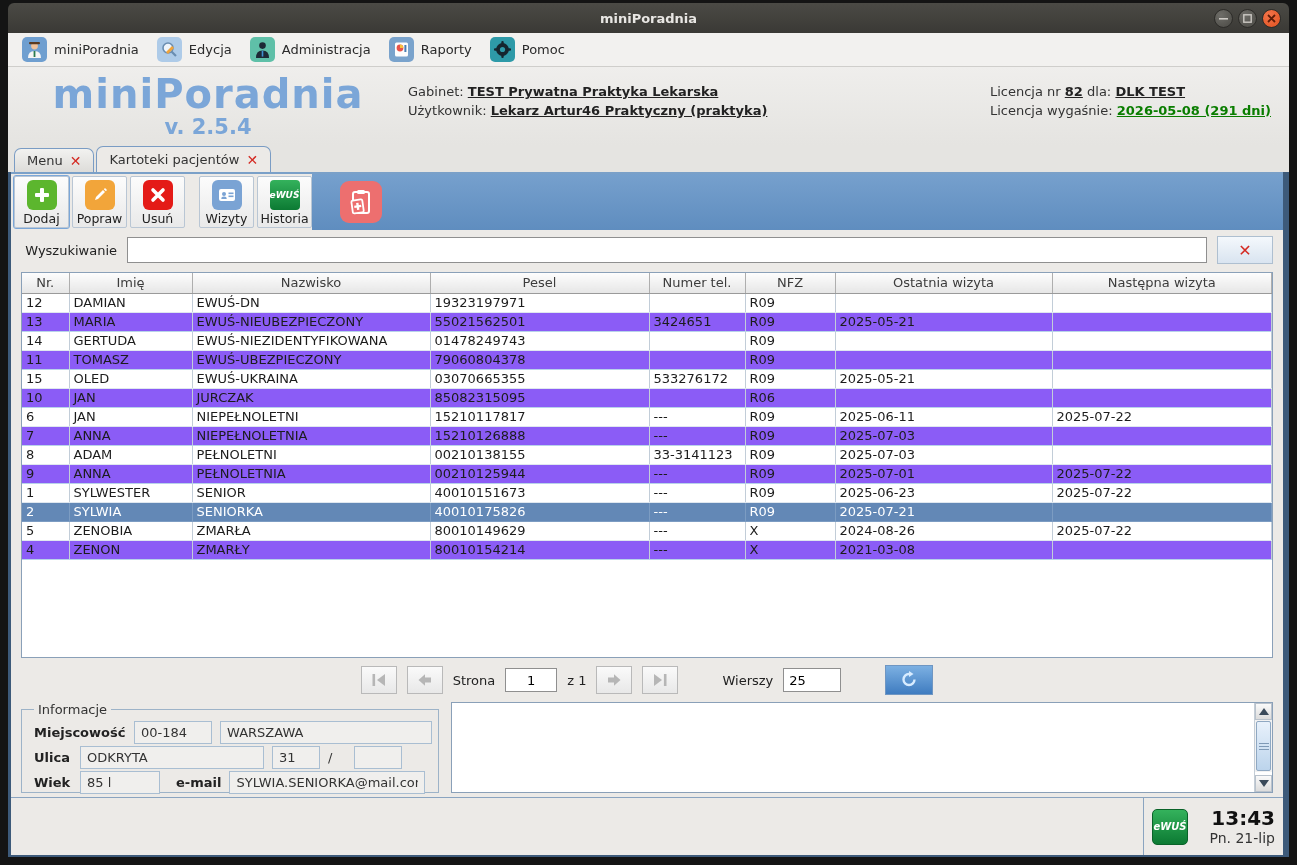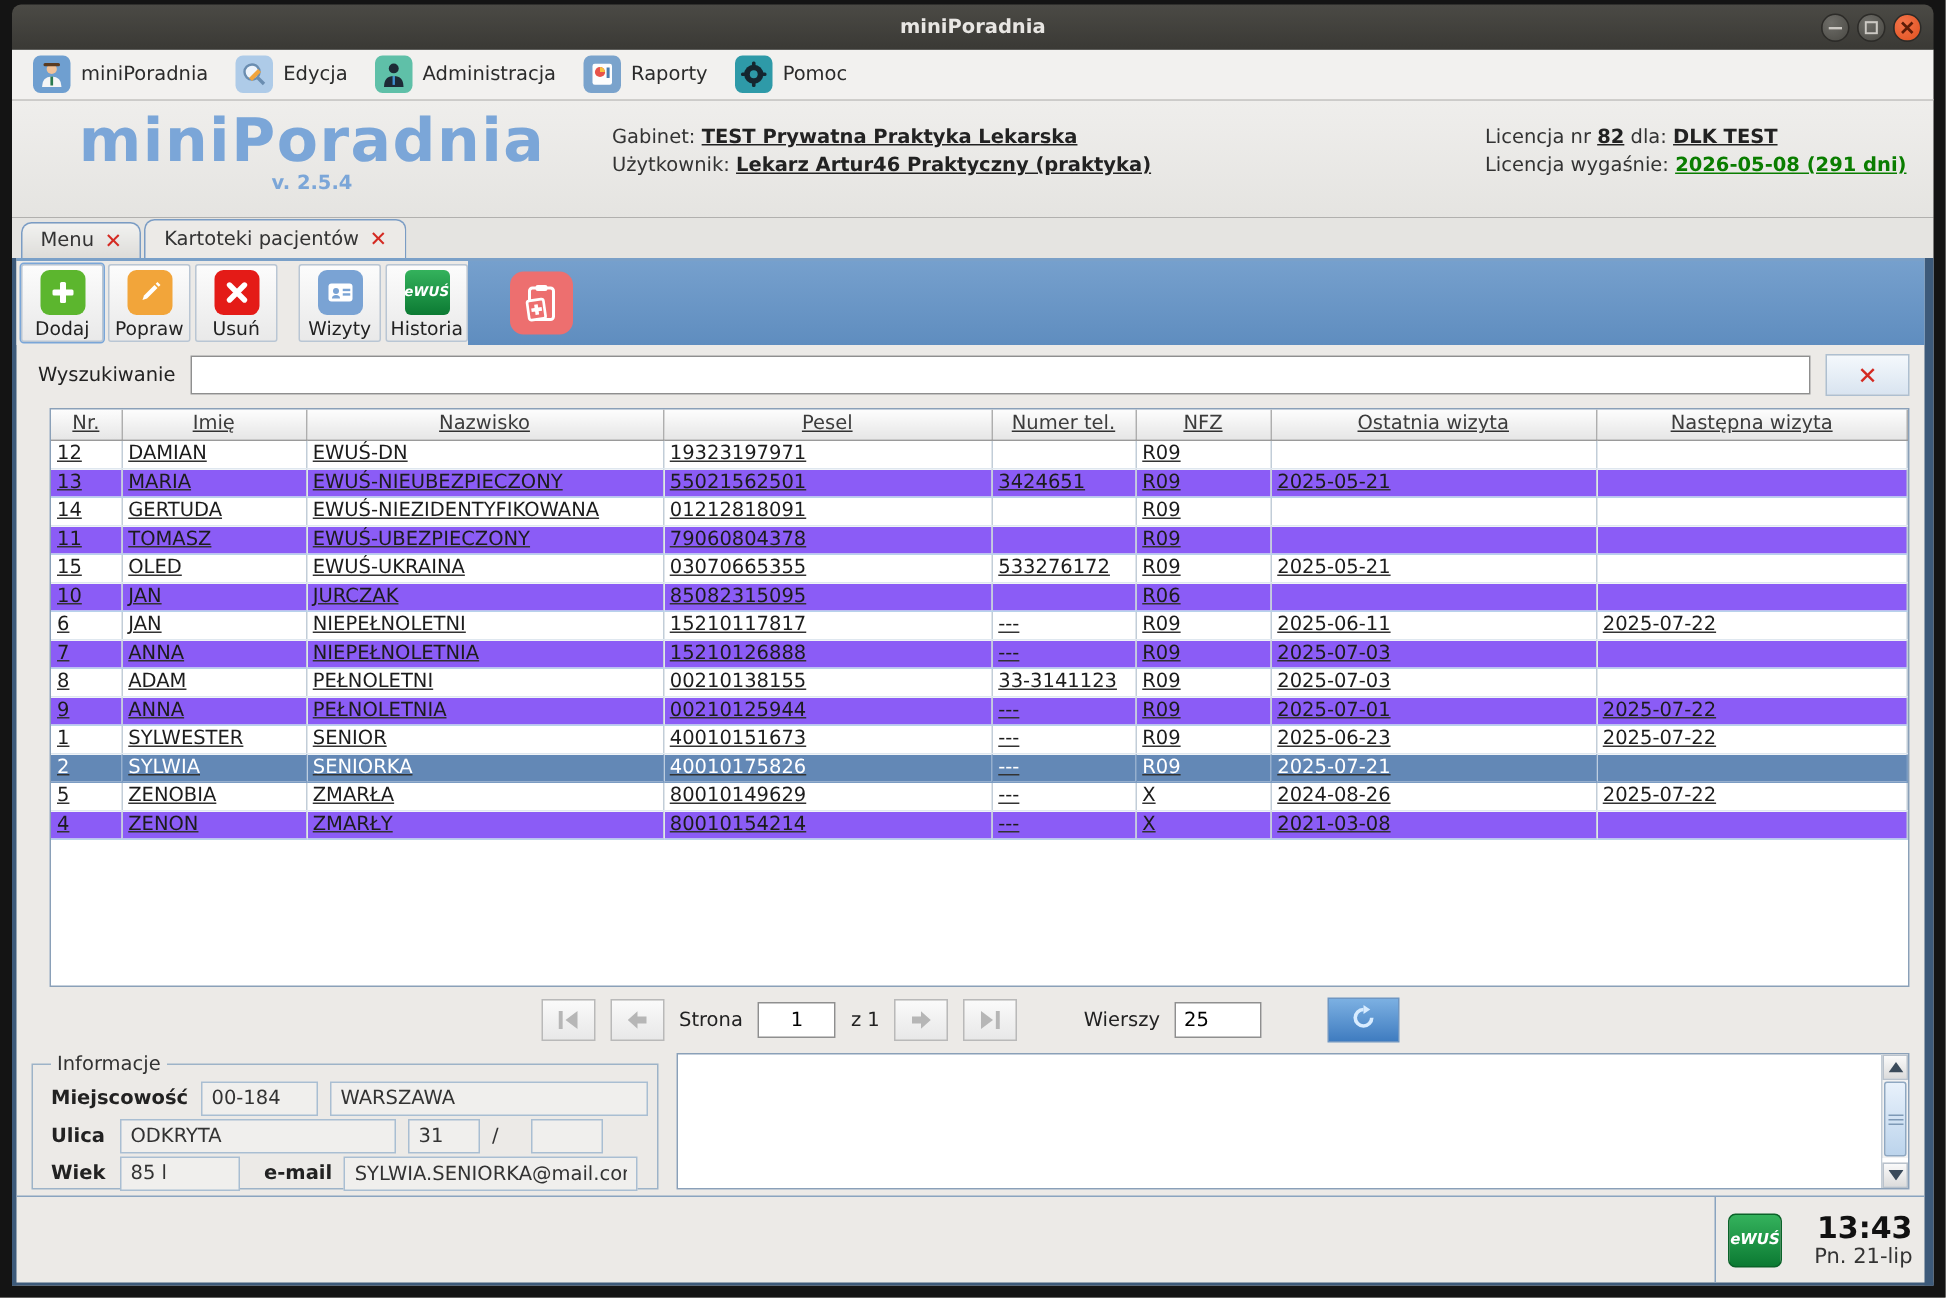--- a/index.html
+++ b/index.html
@@ -18,21 +18,21 @@
   .menubar { height:34px; background:#f2f1ef; border-bottom:1px solid #cfcecb; display:flex; align-items:center; gap:4px; padding-left:10px; flex:0 0 auto; }
   .menu-item { display:flex; align-items:center; gap:7px; padding:3px 10px 3px 4px; cursor:default; }
   .menu-item span.lbl { color:#2b2b2b; }
   .mi-ico { width:25px; height:25px; border-radius:5px; display:flex; align-items:center; justify-content:center; }
   .mi-ico svg { display:block; }
 
   
   .header { height:78px; background:linear-gradient(#efeeec,#e5e4e1); display:flex; align-items:flex-start; flex:0 0 auto; }
   .logo-block { width:400px; padding-top:6px; text-align:center; }
   .logo-main { font-size:40px; font-weight:bold; color:#7ba6d8; letter-spacing:1px; line-height:1.05; }
-  .logo-ver { font-size:13px; font-weight:bold; color:#7ba6d8; }
+  .logo-ver { font-size:21px; font-weight:bold; color:#7ba6d8; }
   .gabinet-block { padding-top:16px; line-height:1.45; }
   .lic-block { margin-left:auto; padding:16px 18px 0 0; line-height:1.45; }
   .hdr-val { font-weight:bold; text-decoration:underline; color:#222; }
   .hdr-val.green { color:#0a7d00; }
 
   
   .tabbar { height:27px; display:flex; align-items:flex-end; gap:2px; padding-left:6px; background:#e5e4e1; flex:0 0 auto; }
   .tab { height:24px; display:flex; align-items:center; gap:7px; padding:0 12px; border:1px solid #7a9cc4; border-bottom:none; border-radius:7px 7px 0 0; background:linear-gradient(#f2f2f0,#dddcd9); cursor:default; }
   .tab.active { background:#eceae7; height:26px; }
   .tab-x { color:#d42a22; font-weight:bold; font-size:14px; line-height:1; cursor:default; }
@@ -52,21 +52,21 @@
   .banner-ico { width:42px; height:42px; background:#ed6f6f; border-radius:9px; display:flex; align-items:center; justify-content:center; }
   .banner-title { color:#fff; font-weight:bold; font-size:19px; letter-spacing:0.5px; }
 
   
   .search-row { height:40px; display:flex; align-items:center; padding:0 10px; gap:10px; flex:0 0 auto; }
   .search-lbl { width:96px; text-align:right; color:#222; }
   .search-input { flex:1; height:26px; border:1px solid #8f8f8f; background:#fff; padding:0 6px; font-size:13px; font-family:inherit; }
   .clear-btn { width:56px; height:28px; border:1px solid #aebfd0; background:linear-gradient(#f4f8fc,#d9e4f0); display:flex; align-items:center; justify-content:center; color:#d42a22; font-weight:bold; font-size:16px; cursor:default; }
 
   
-  .table-region { height:390px; padding:2px 10px 0 22px; flex:0 0 auto;text-decoration:underline; }
+  .table-region { height:390px; padding:2px 10px 0 10px; flex:0 0 auto; }
   .table-wrap { height:386px; background:#fff; border:1px solid #8aa0b8; overflow:hidden; }
   table.grid { border-collapse:collapse; width:100%; table-layout:fixed; }
   table.grid th { height:20px; background:linear-gradient(#fdfdfd,#e6e6e6); border-right:1px solid #aeaeae; border-bottom:1px solid #9a9a9a; font-weight:normal; color:#3c3c3c; font-size:13px; text-align:center; overflow:hidden; white-space:nowrap; }
   table.grid td { height:19px; padding:0 4px; border-right:1px solid #c2cdd8; border-bottom:1px solid #dfe7ef; font-size:13px; color:#1c1c1c; overflow:hidden; white-space:nowrap; }
   tr.alt td { background:#8b5cf6; border-bottom-color:#b8d2ea; }
   tr.selected td { background:#6388b6; color:#fff; border-right-color:#7c9cc2; border-bottom-color:#7c9cc2; }
   .cw0{width:47px}.cw1{width:123px}.cw2{width:238px}.cw3{width:219px}.cw4{width:96px}.cw5{width:90px}.cw6{width:217px}.cw7{width:auto}
 
   
   .pag-row { height:40px; display:flex; align-items:center; justify-content:center; gap:10px; flex:0 0 auto; }
@@ -329,21 +329,21 @@
                 <td class="cw3">55021562501</td>
                 <td class="cw4">3424651</td>
                 <td class="cw5">R09</td>
                 <td class="cw6">2025-05-21</td>
                 <td class="cw7"></td>
               </tr>
               <tr class="">
                 <td class="cw0">14</td>
                 <td class="cw1">GERTUDA</td>
                 <td class="cw2">EWUŚ-NIEZIDENTYFIKOWANA</td>
-                <td class="cw3">01212818091</td>
+                <td class="cw3">01478249743</td>
                 <td class="cw4"></td>
                 <td class="cw5">R09</td>
                 <td class="cw6"></td>
                 <td class="cw7"></td>
               </tr>
               <tr class="alt">
                 <td class="cw0">11</td>
                 <td class="cw1">TOMASZ</td>
                 <td class="cw2">EWUŚ-UBEZPIECZONY</td>
                 <td class="cw3">79060804378</td>

